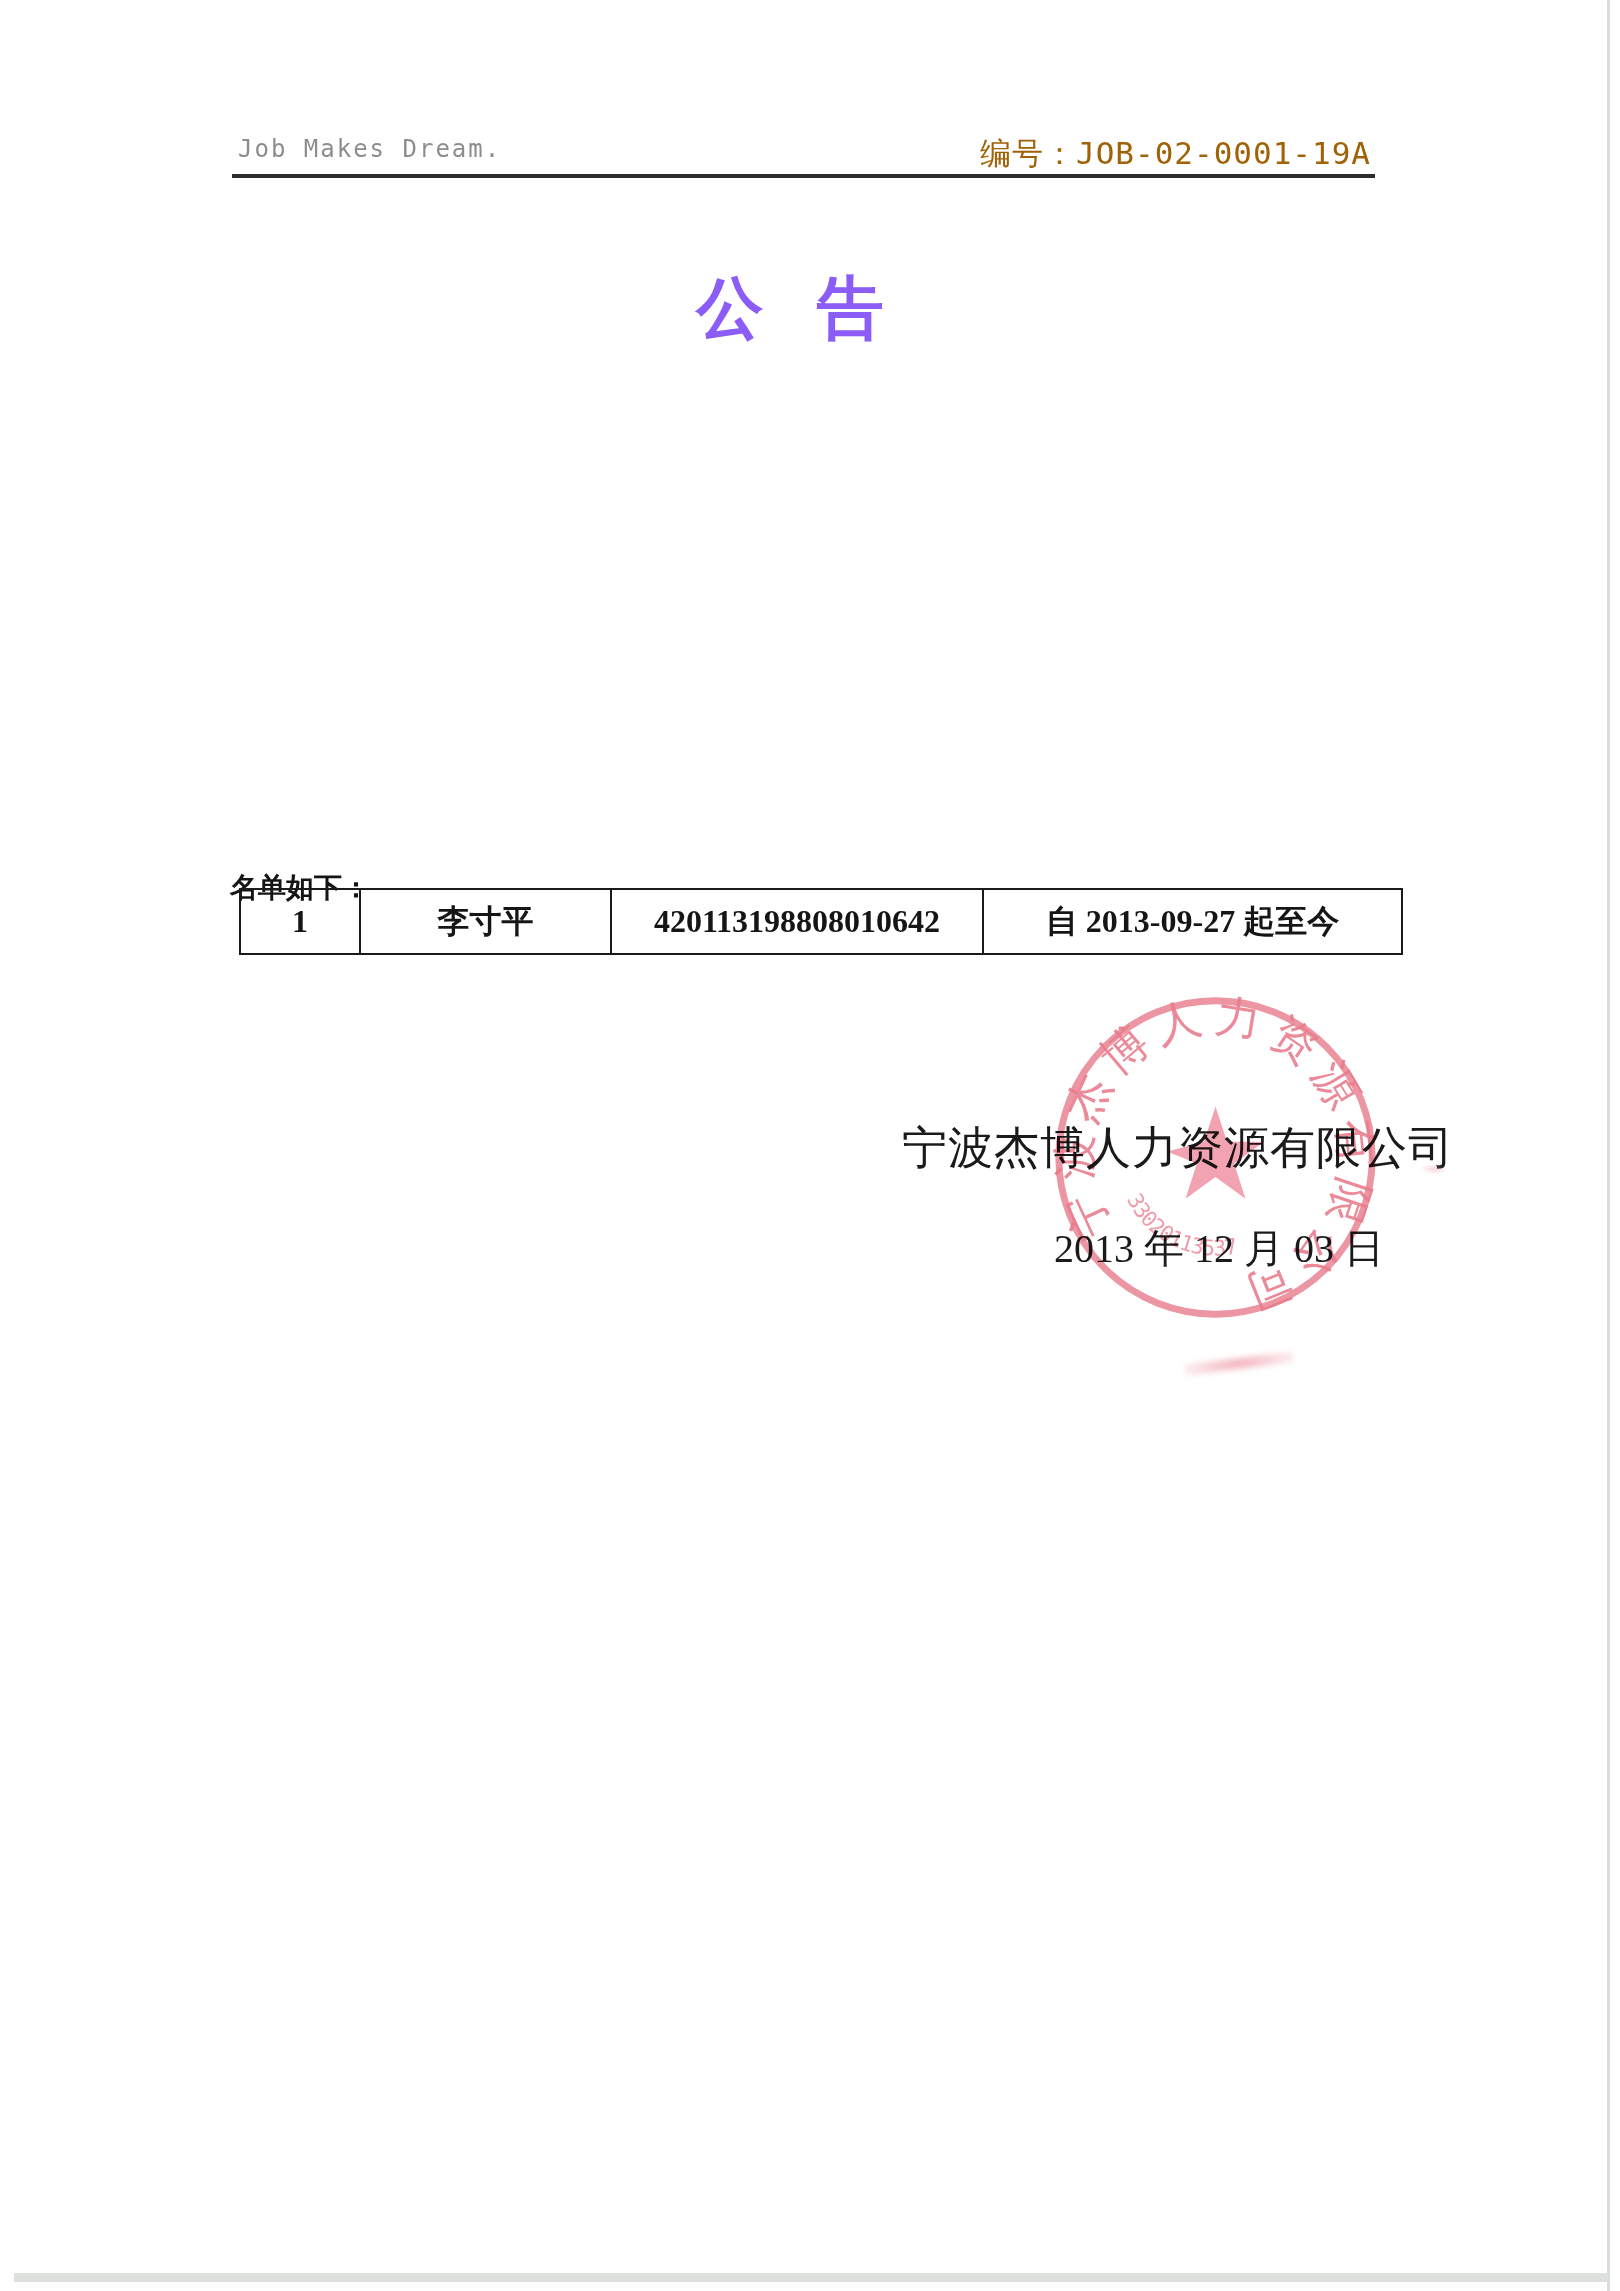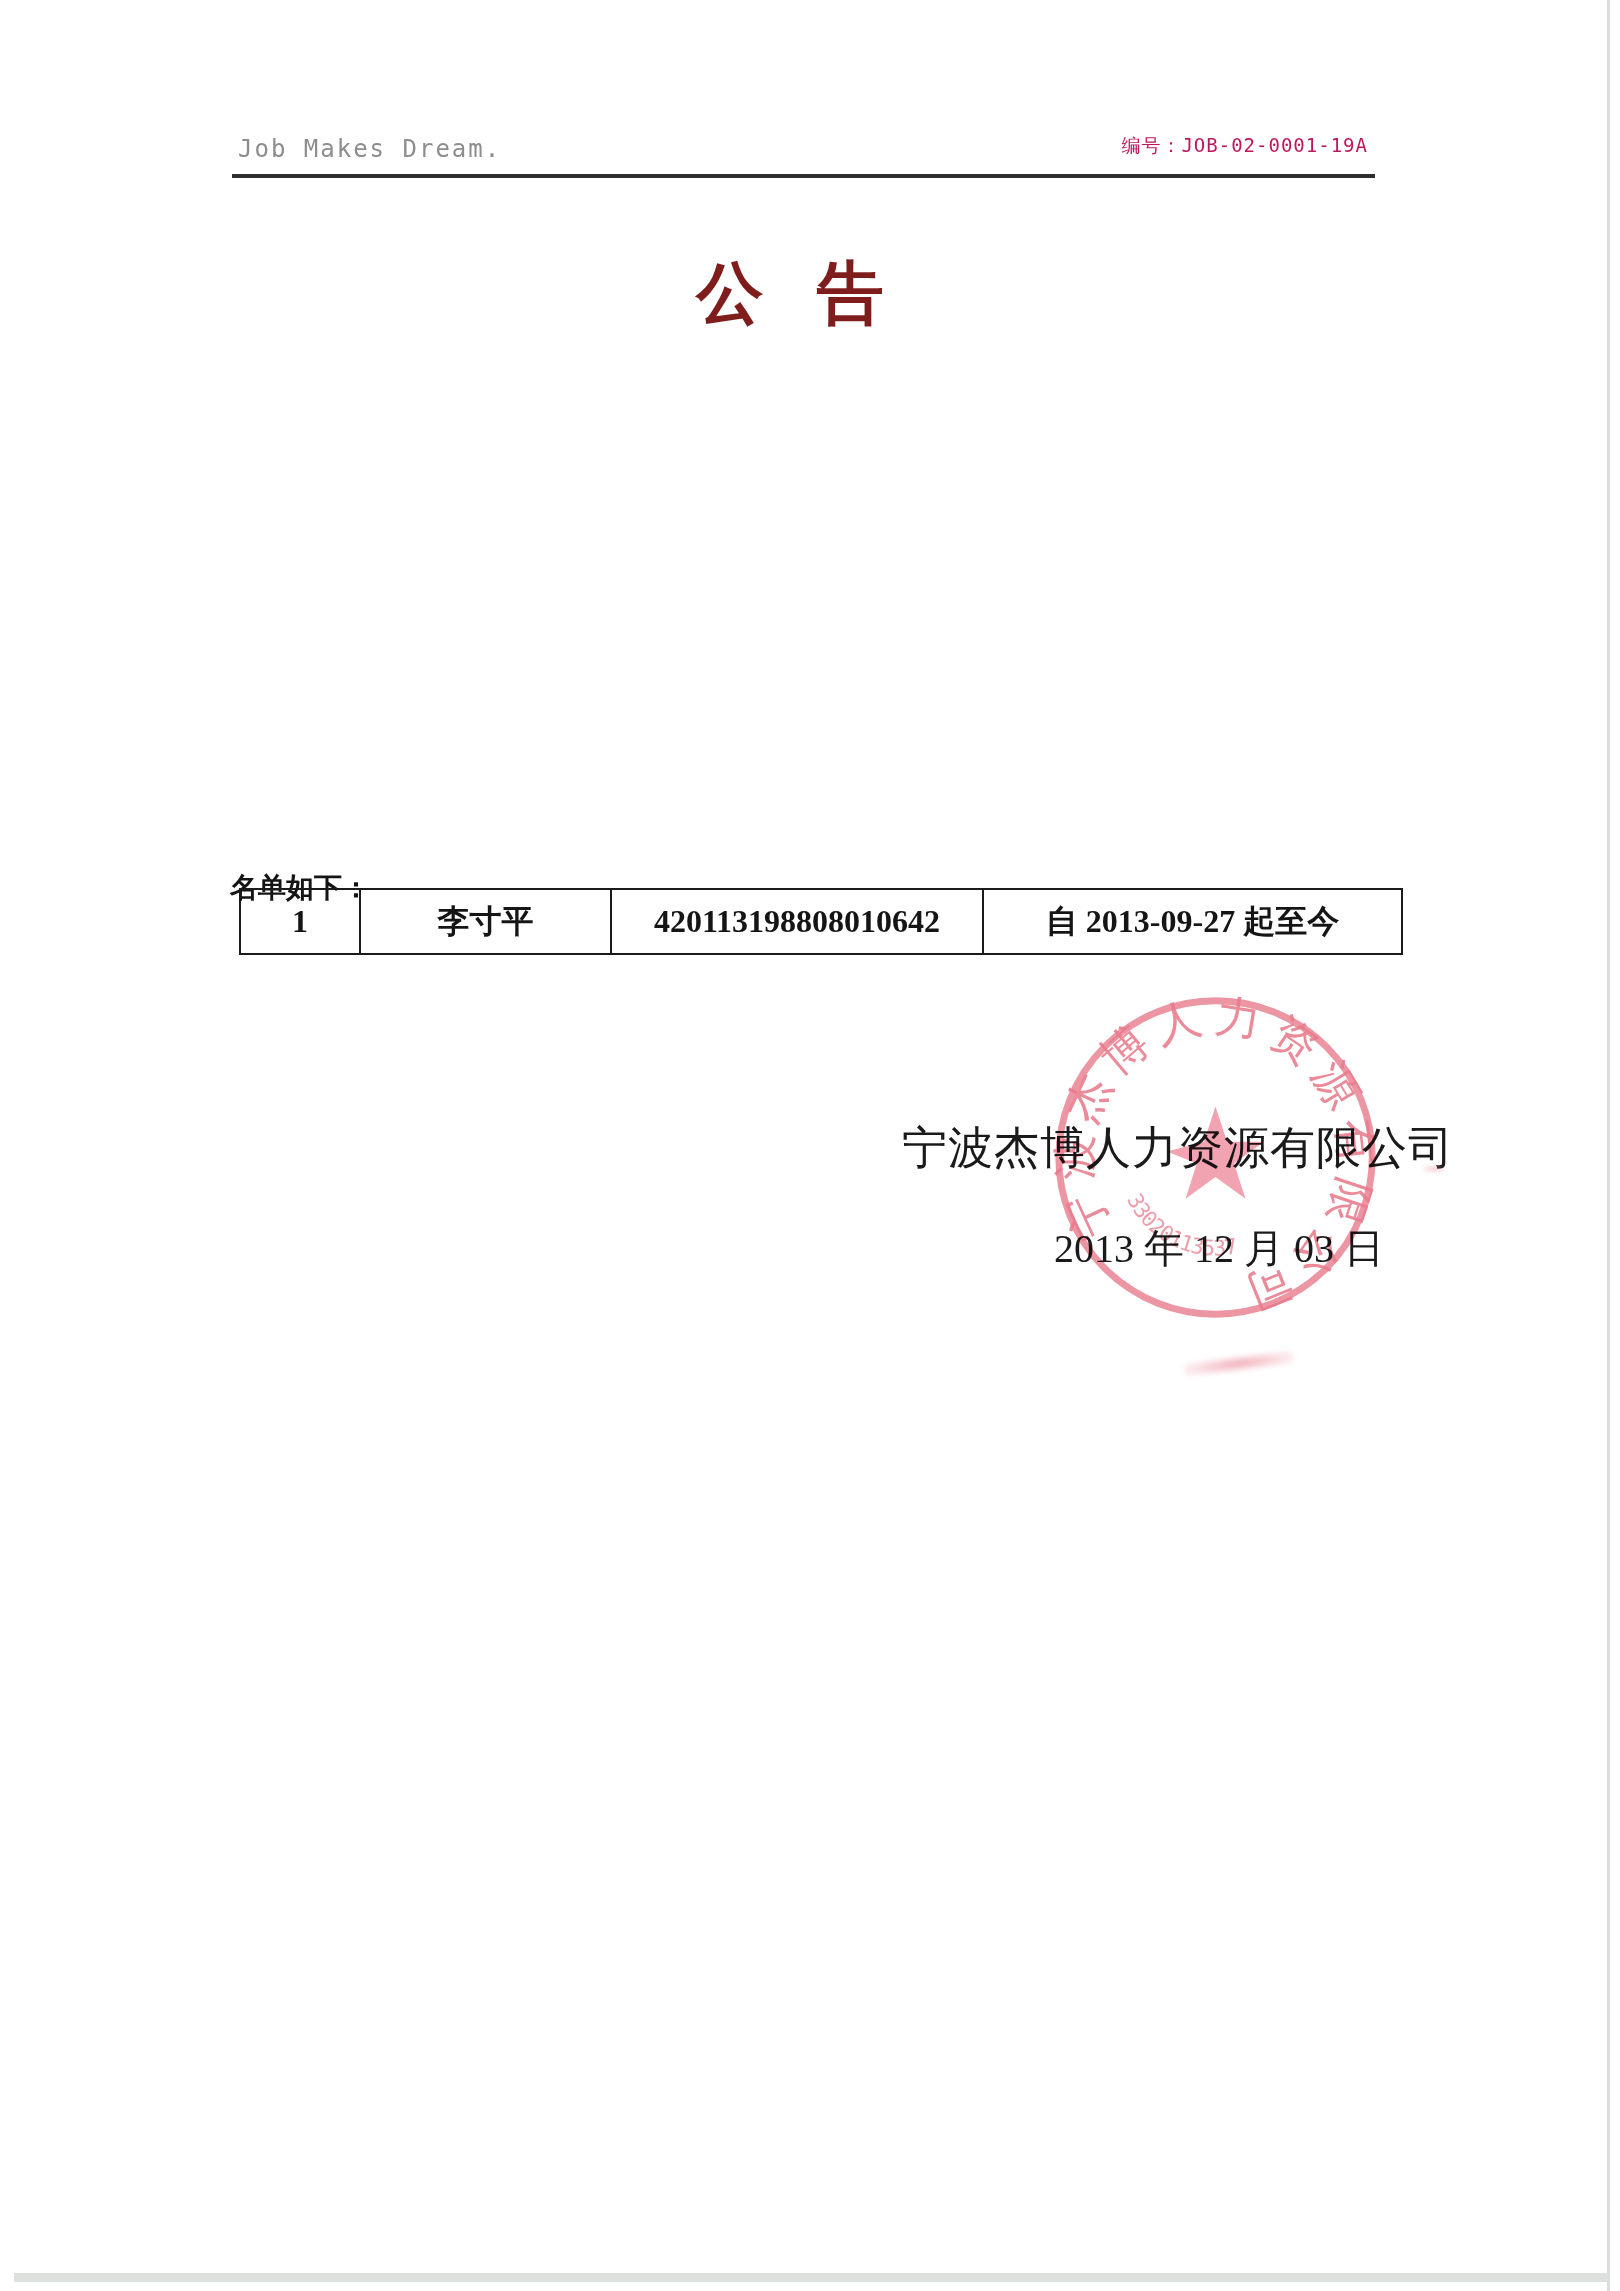--- a/index.html
+++ b/index.html
@@ -16,27 +16,27 @@
   .edge-bottom{position:absolute;left:13.7px;top:2273px;width:1594px;height:8.8px;background:#dde1dd;}
 
   .header-slogan{
     position:absolute;left:238px;top:135px;
     font-family:"DejaVu Sans Mono","Liberation Mono",monospace;
     font-size:24px;color:#8d8d8d;letter-spacing:2px;white-space:nowrap;
   }
   .header-number{
     position:absolute;left:980px;top:133px;width:388px;text-align:right;
     font-family:"DejaVu Sans Mono","Liberation Mono",monospace;
-    font-size:19px;color:#be185d;letter-spacing:1px;white-space:nowrap;
+    font-size:31px;color:#a16207;letter-spacing:1px;white-space:nowrap;
   }
   .header-rule{position:absolute;left:232px;top:174px;width:1143px;height:3.9px;background:#2e2e2e;}
 
   .title{
-    position:absolute;left:0;top:248px;width:1584px;text-align:center;
-    font-size:67px;font-weight:bold;color:#7f1d1d;word-spacing:29px;letter-spacing:3.9px;
+    position:absolute;left:0;top:263px;width:1584px;text-align:center;
+    font-size:67px;font-weight:bold;color:#8b5cf6;word-spacing:29px;letter-spacing:3.9px;
   }
 
   .body-block{position:absolute;left:230px;top:394px;width:1160px;font-size:39px;color:#181818;}
   .bline{height:83px;line-height:83px;text-align:justify;text-align-last:justify;white-space:nowrap;}
   .bline.first{text-indent:80px;}
   .bline.last{text-align-last:left;white-space:normal;}
 
   .list-intro{position:absolute;left:230px;top:869px;font-size:28px;font-weight:bold;color:#141414;}
 
   table.roster{

